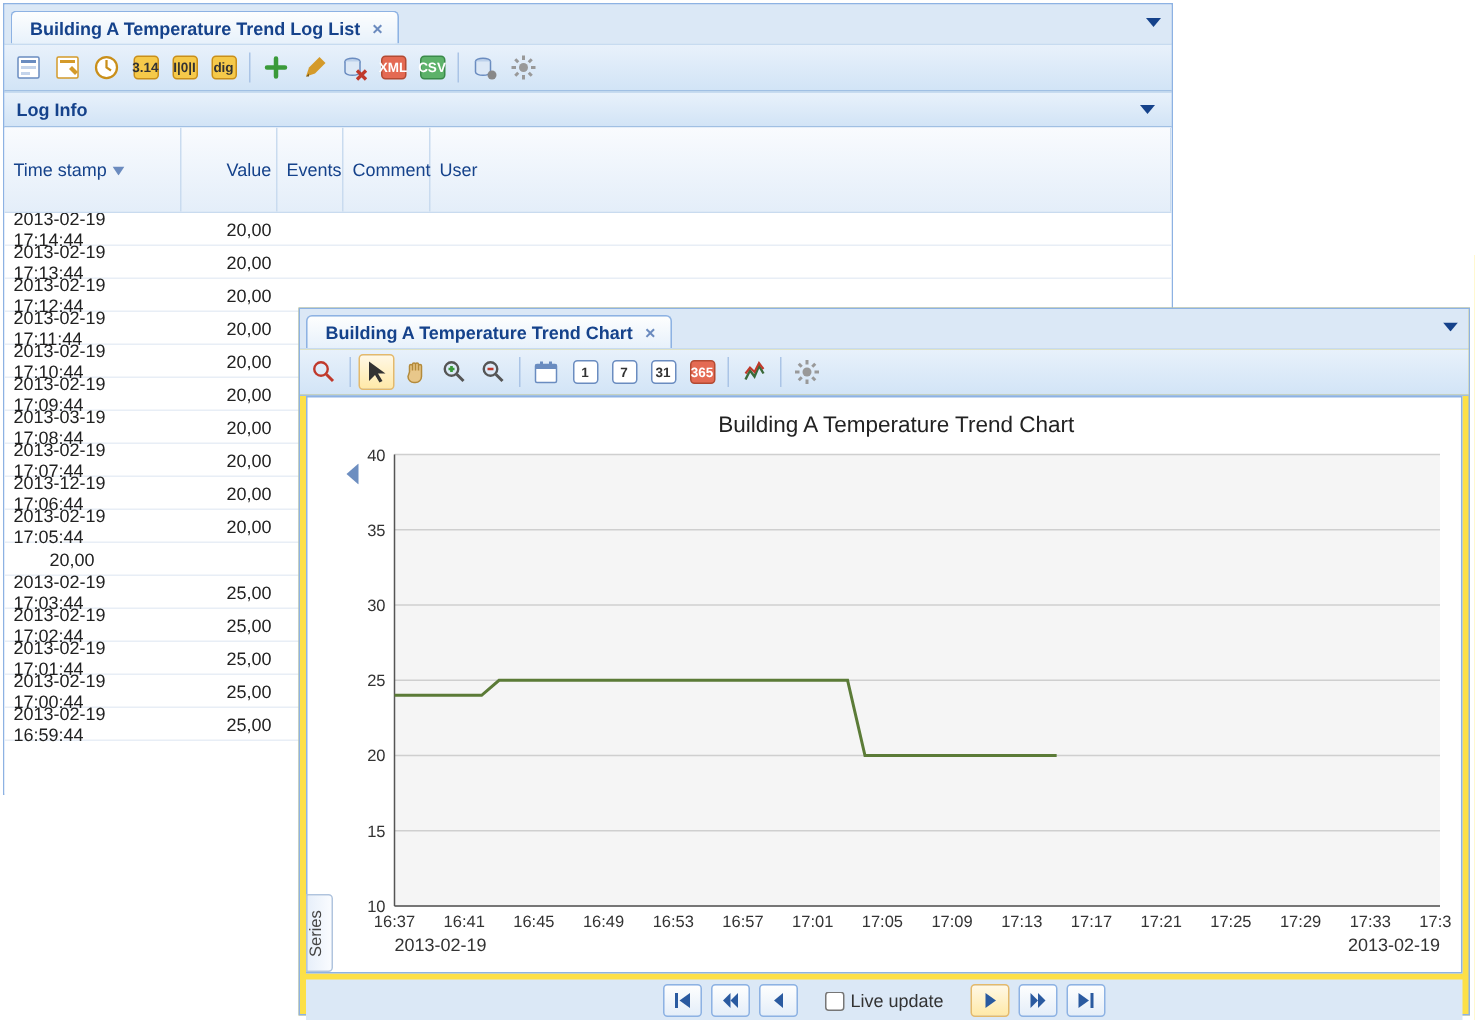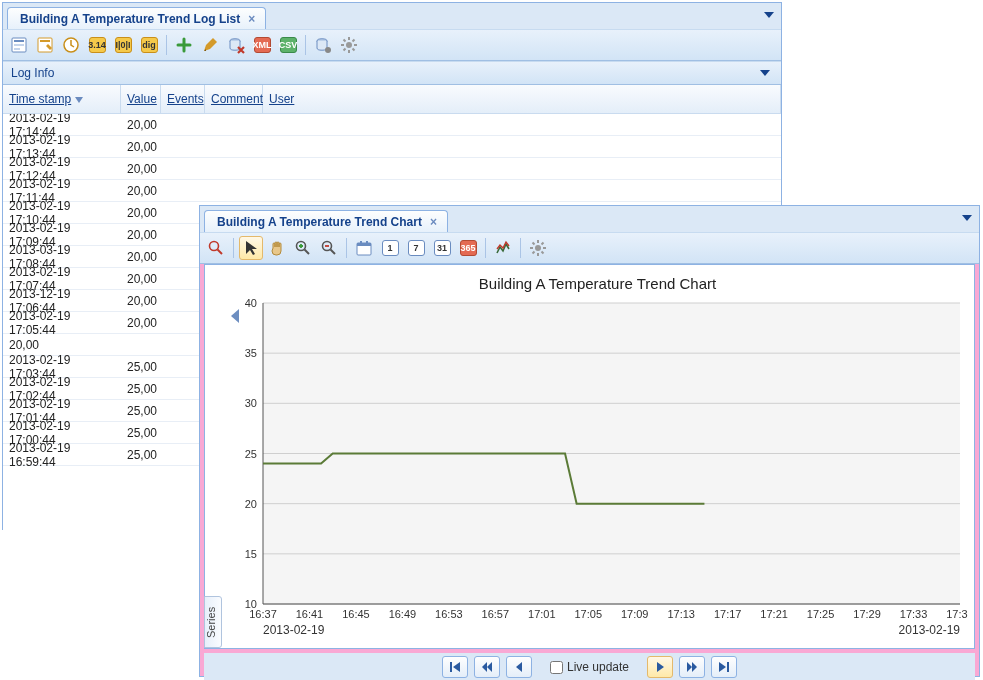--- a/index.html
+++ b/index.html
@@ -86,48 +86,47 @@
   #log-panel {
     left: 2px; top: 2px;
     width: 780px; height: 528px;
   }
   #log-panel .header {
     background: linear-gradient(#e8f1fb, #d2e4f6);
     border-top: 1px solid #c7dbf0;
     border-bottom: 1px solid #a0bfe3;
     padding: 3px 8px;
     color: #15428b;
-    font-weight: normal;
+    font-weight: bold;
     display: flex;
     align-items: center;
   }
   #log-panel .grid-wrap {
     position: relative;
     height: calc(100% - 22px - 31px - 24px);
     overflow: hidden;
     background: #fff;
   }
   .col-headers {
     display: flex;
     background: linear-gradient(#f9fbfe,#e4eef9);
     border-bottom: 1px solid #c9dbef;
   }
   .col-headers .ch {
     border-right: 1px solid #c9dbef;
-    padding: 7px 6px;
+    padding: 21px 6px;
     color: #15428b;
     font-size: 12px;
     display: flex;
     align-items: center;
     gap: 4px;
-    text-decoration: underline;
   }
   .col-headers .sort svg { width:8px; height:6px; }
   .c-time { width: 118px; }
-  .c-value { width: 40px; }
+  .c-value { width: 40px; margin-left: 24px; }
   .c-events { width: 44px; }
   .c-comment { width: 58px; }
   .c-user { flex: 1; border-right: none; }
   .grid-body {
     height: calc(100% - 22px);
     overflow-y: scroll;
     background: #fff;
   }
   .grow {
     display: flex;
@@ -142,21 +141,21 @@
   .grow .c-value { width: 40px; }
   
   .grid-body::-webkit-scrollbar { width: 17px; background: #e6effa; }
   .grid-body::-webkit-scrollbar-thumb { background: #c2d6ee; border: 1px solid #9cb9dc; }
   .grid-body::-webkit-scrollbar-button { height: 17px; background: #d2e1f2; border: 1px solid #9cb9dc; }
 
   
   #chart-panel {
     left: 199px; top: 205px;
     width: 781px; height: 472px;
-    background: #f9a8d4;
+    background: #fde047;
   }
   .chart-body {
     background: #fff;
     border: 1px solid #8db2e3;
     margin: 0 4px 4px 4px;
     height: calc(100% - 22px - 31px - 32px);
     position: relative;
   }
   
   .series-tab {

